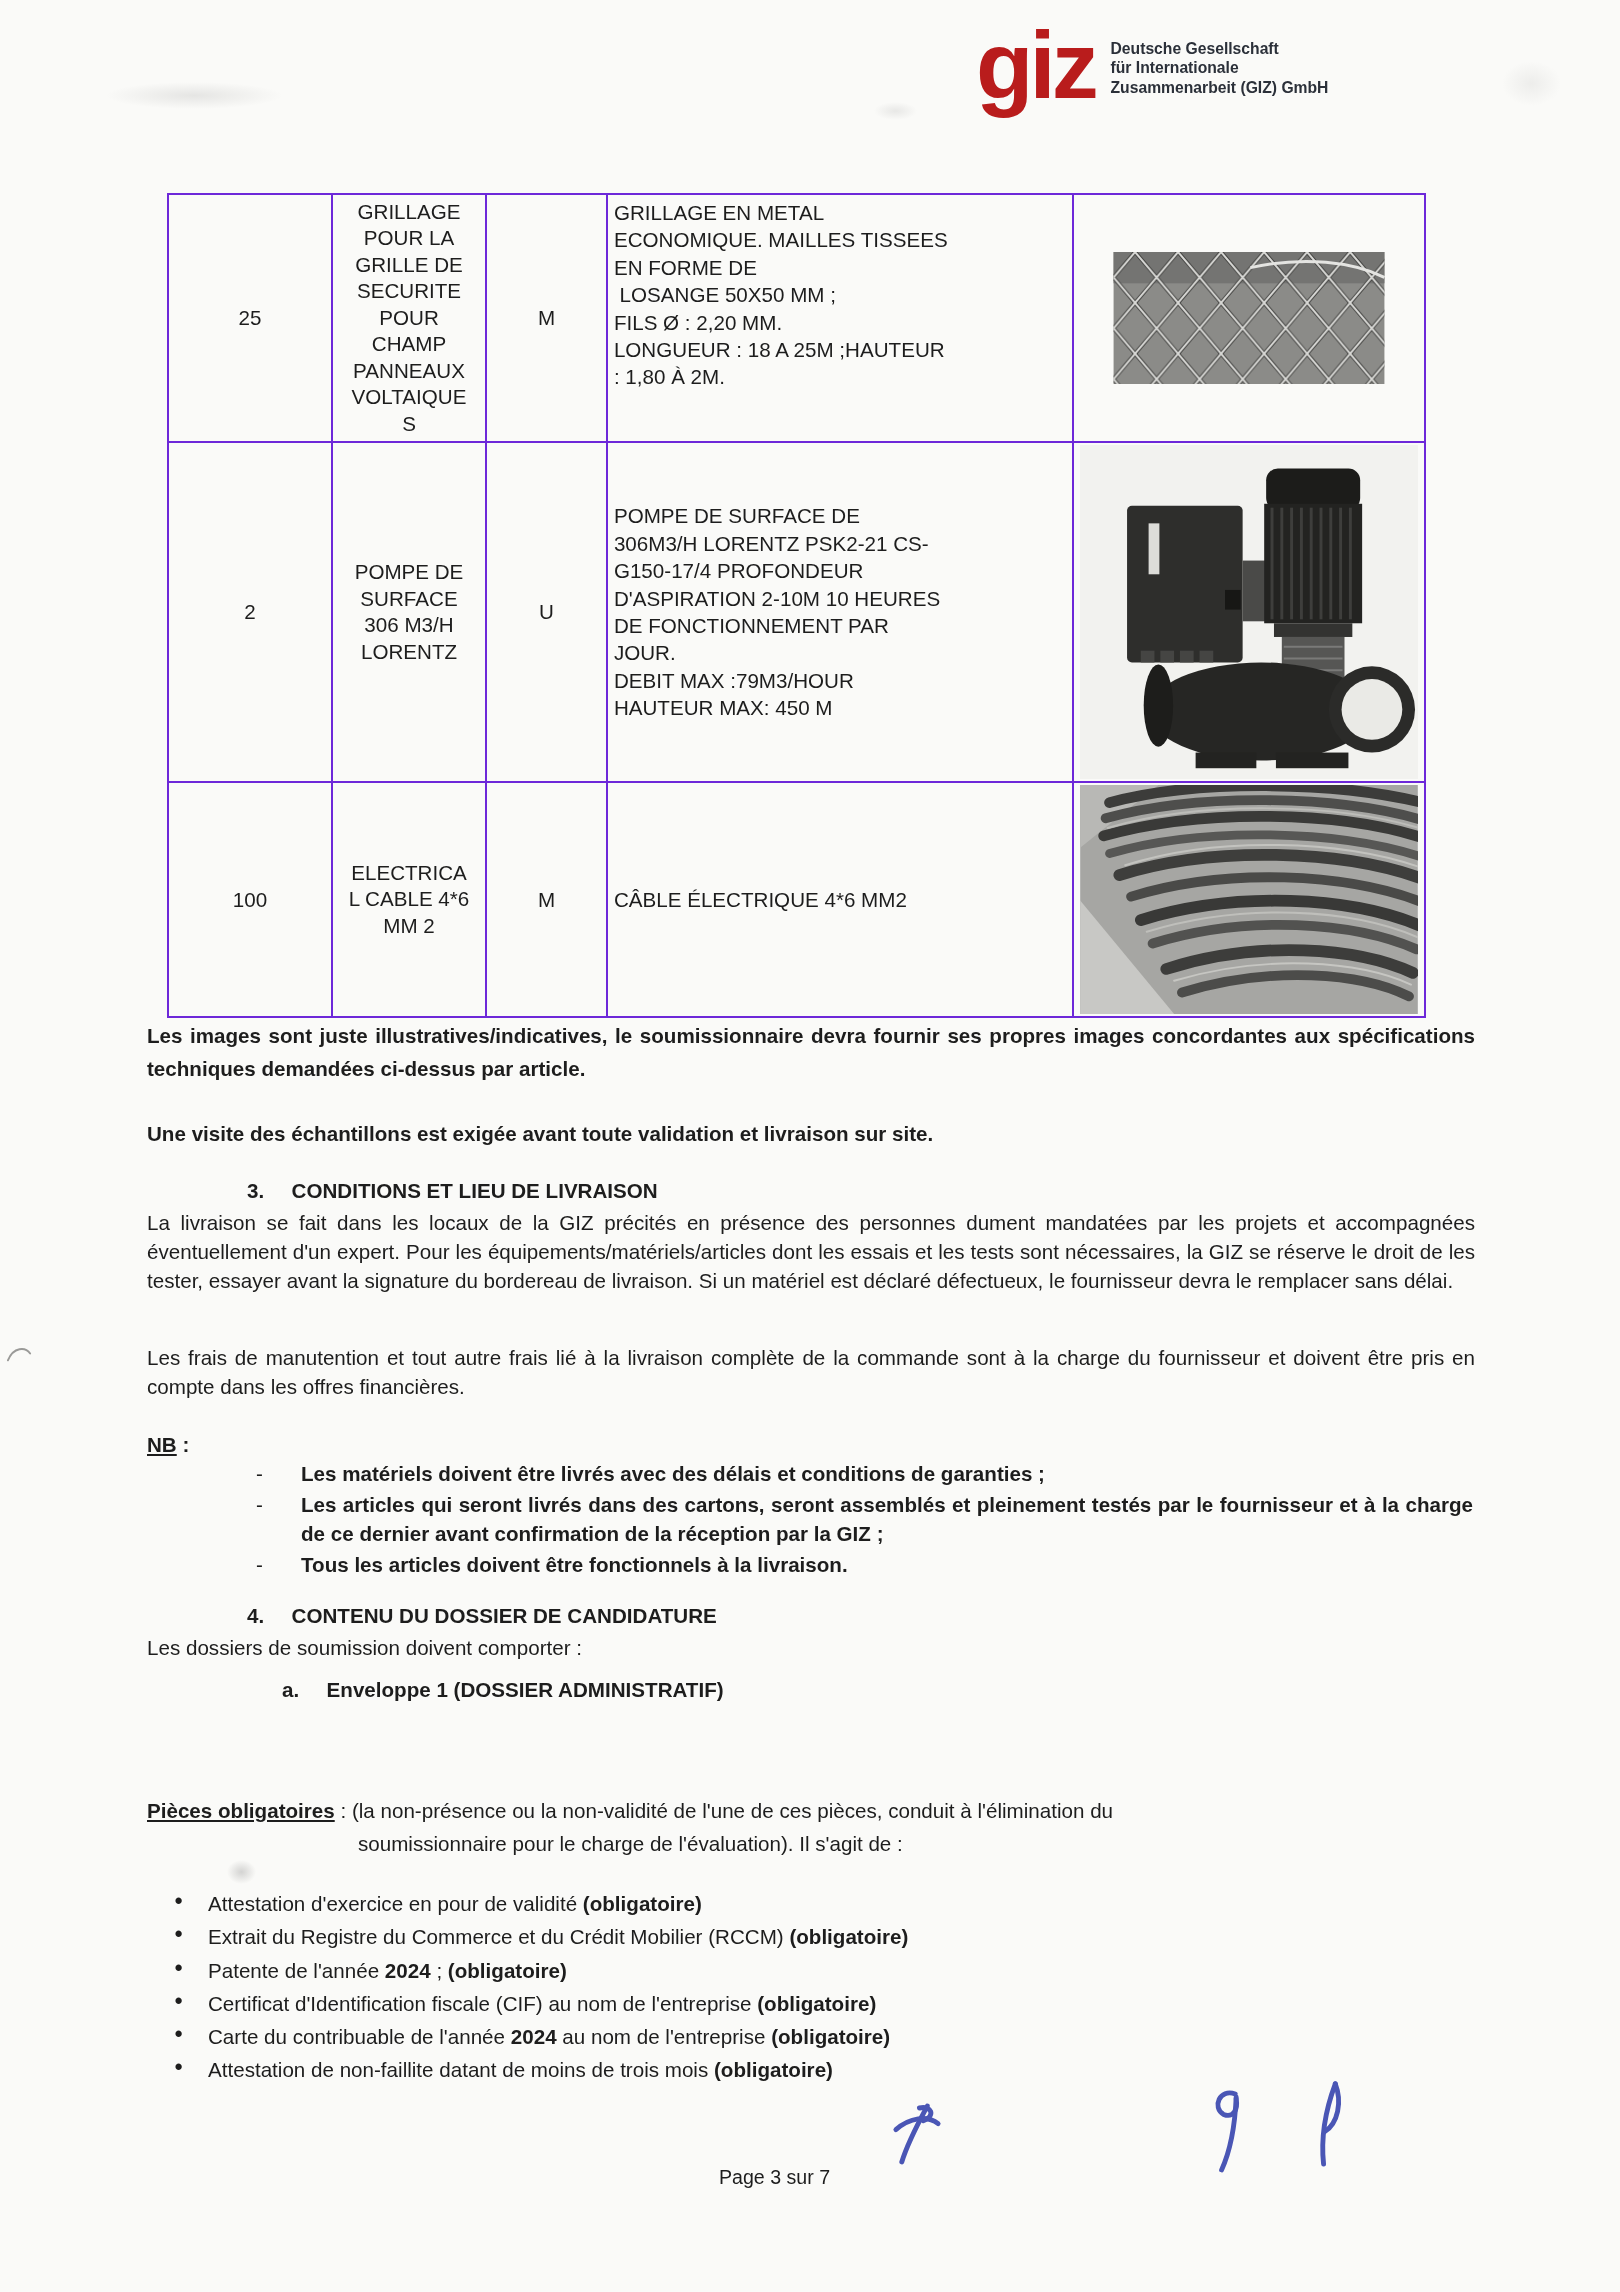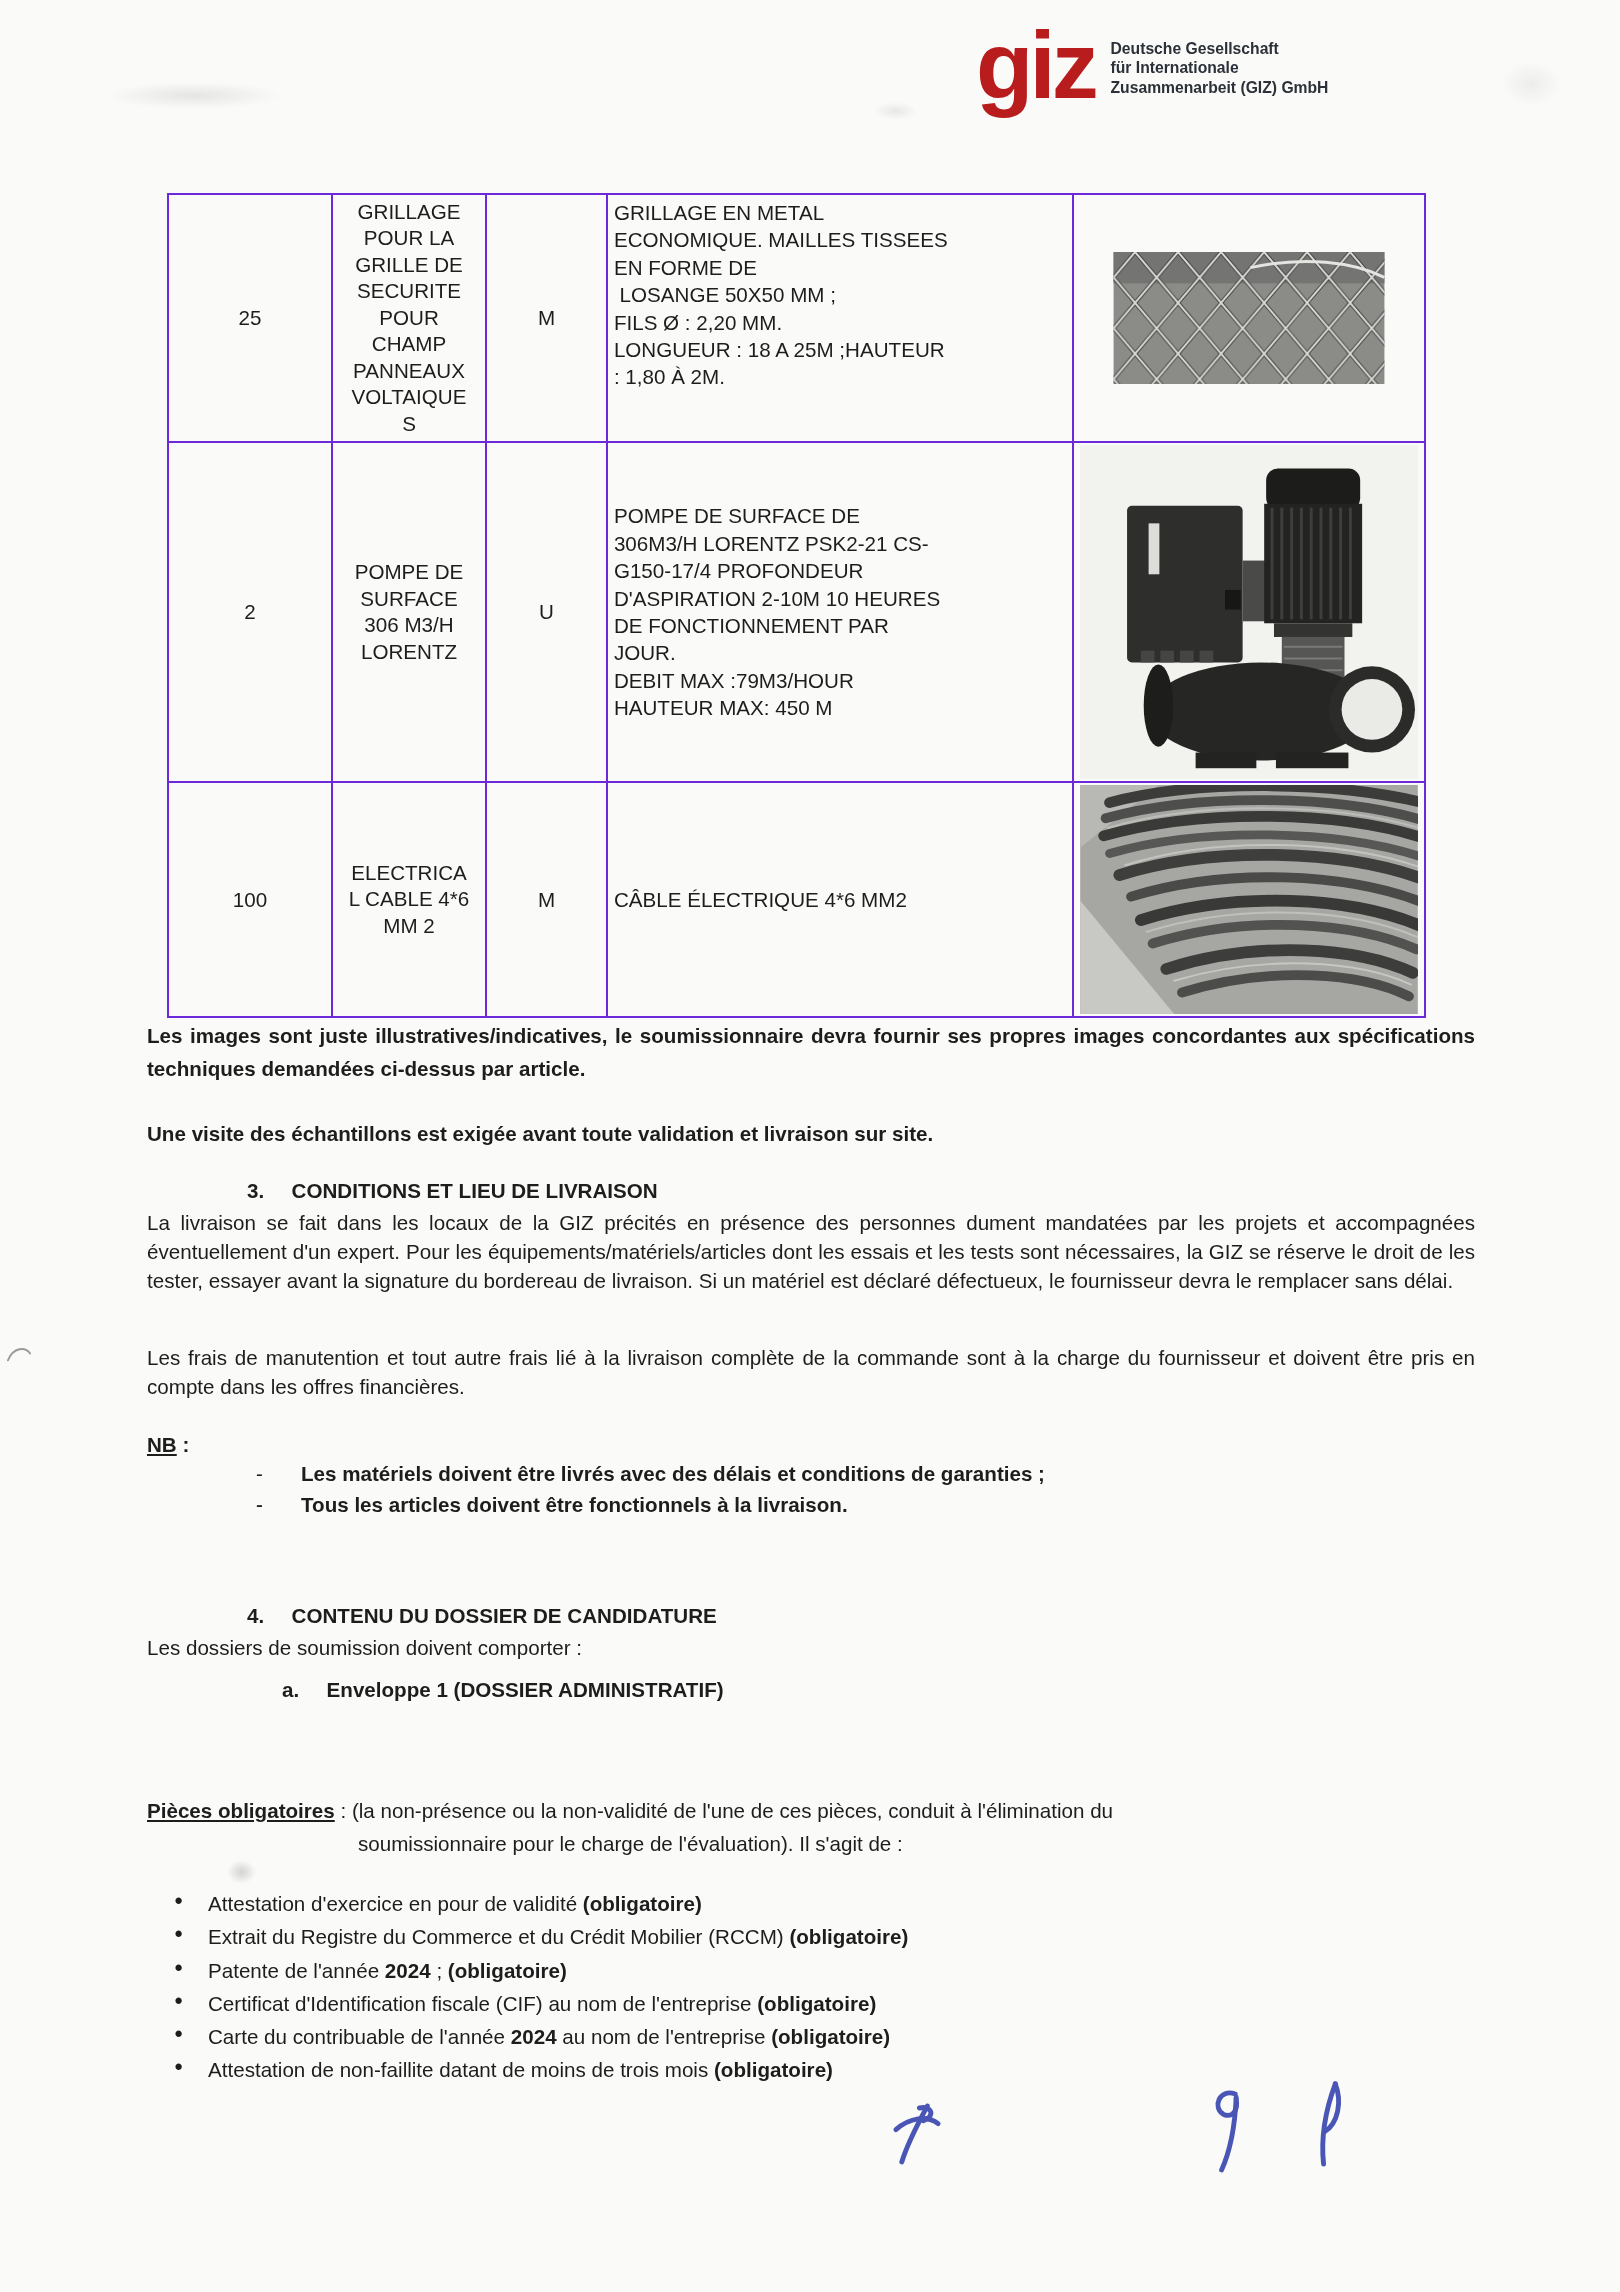--- a/index.html
+++ b/index.html
@@ -194,21 +194,21 @@
     <span>3.</span><span class="sec-title">CONDITIONS ET LIEU DE LIVRAISON</span>
   </div>
   <div class="blk" style="top:1208px;">La livraison se fait dans les locaux de la GIZ précités en présence des personnes dument mandatées par les projets et accompagnées éventuellement d'un expert. Pour les équipements/matériels/articles dont les essais et les tests sont nécessaires, la GIZ se réserve le droit de les tester, essayer avant la signature du bordereau de livraison. Si un matériel est déclaré défectueux, le fournisseur devra le remplacer sans délai.</div>
   <div class="blk" style="top:1343px;">Les frais de manutention et tout autre frais lié à la livraison complète de la commande sont à la charge du fournisseur et doivent être pris en compte dans les offres financières.</div>
 
   <div class="sec-head" style="left:147px;top:1433px;">
     <span class="u">NB</span><span> :</span>
   </div>
   <div class="nb-list" style="top:1459px;">
     <div class="nb-item"><span class="nb-dash">-</span><span>Les matériels doivent être livrés avec des délais et conditions de garanties ;</span></div>
-    <div class="nb-item"><span class="nb-dash">-</span></div>
+    <div class="nb-item"><span class="nb-dash">-</span><span>Les articles qui seront livrés dans des cartons, seront assemblés et pleinement testés par le fournisseur et à la charge de ce dernier avant confirmation de la réception par la GIZ ;</span></div>
     <div class="nb-item"><span class="nb-dash">-</span><span>Tous les articles doivent être fonctionnels à la livraison.</span></div>
   </div>
 
   <div class="sec-head" style="left:247px;top:1604px;">
     <span>4.</span><span class="sec-title">CONTENU DU DOSSIER DE CANDIDATURE</span>
   </div>
   <div class="blk" style="top:1633px;text-align:left;">Les dossiers de soumission doivent comporter :</div>
 
   <div class="sec-head" style="left:282px;top:1678px;">
     <span>a.</span><span class="sec-title">Enveloppe 1 (DOSSIER ADMINISTRATIF)</span>
@@ -222,20 +222,21 @@
 
   <div class="bullets" style="top:1890px;">
     <div class="bullet-item"><span class="bullet-dot">•</span><span>Attestation d'exercice en pour de validité </span><span class="b">(obligatoire)</span></div>
     <div class="bullet-item"><span class="bullet-dot">•</span><span>Extrait du Registre du Commerce et du Crédit Mobilier (RCCM) </span><span class="b">(obligatoire)</span></div>
     <div class="bullet-item"><span class="bullet-dot">•</span><span>Patente de l'année </span><span class="b">2024</span><span> ; </span><span class="b">(obligatoire)</span></div>
     <div class="bullet-item"><span class="bullet-dot">•</span><span>Certificat d'Identification fiscale (CIF) au nom de l'entreprise </span><span class="b">(obligatoire)</span></div>
     <div class="bullet-item"><span class="bullet-dot">•</span><span>Carte du contribuable de l'année </span><span class="b">2024</span><span> au nom de l'entreprise </span><span class="b">(obligatoire)</span></div>
     <div class="bullet-item"><span class="bullet-dot">•</span><span>Attestation de non-faillite datant de moins de trois mois </span><span class="b">(obligatoire)</span></div>
   </div>
 
+  <div class="footer-page">Page 3 sur 7</div>
 
   <svg class="sig" style="left:890px;top:2103px;" width="53" height="63" viewBox="0 0 54 64">
     <g fill="none" stroke="#3c49b0" stroke-width="5" stroke-linecap="round" opacity="0.92">
       <path d="M38,3 C30,18 18,40 12,60"></path>
       <path d="M6,27 C20,15 38,12 49,21"></path>
       <path d="M30,5 C42,2 47,13 34,18"></path>
     </g>
   </svg>
   <svg class="sig" style="left:1206px;top:2084px;" width="37" height="90" viewBox="0 0 38 92">
     <g fill="none" stroke="#3c49b0" stroke-width="5" stroke-linecap="round" opacity="0.92">

